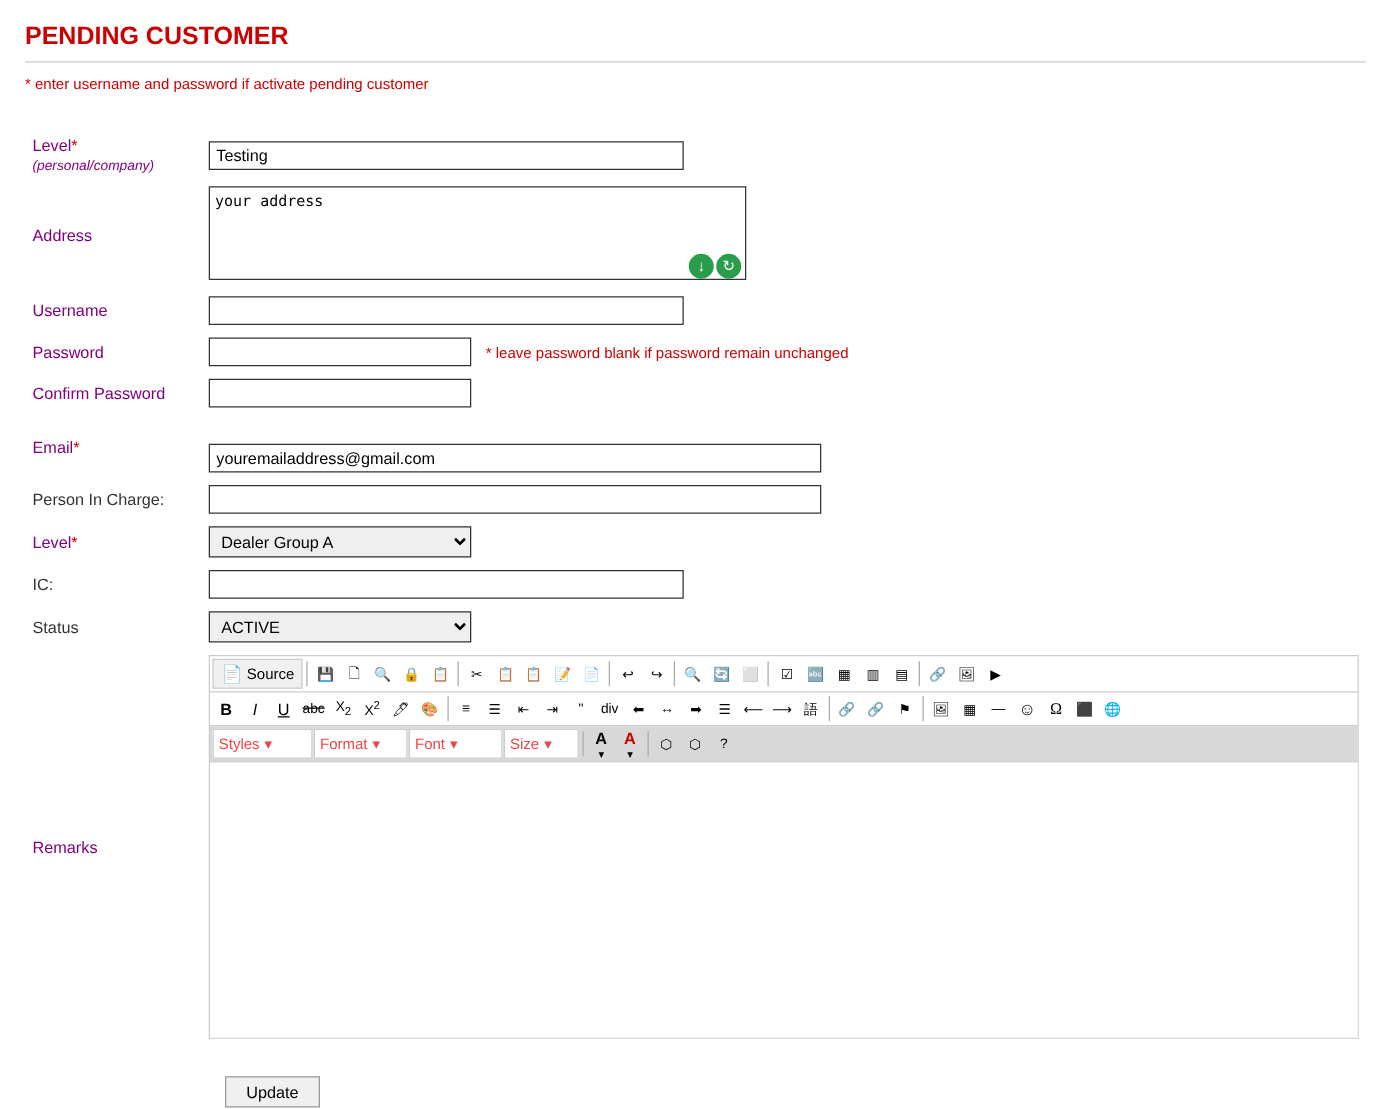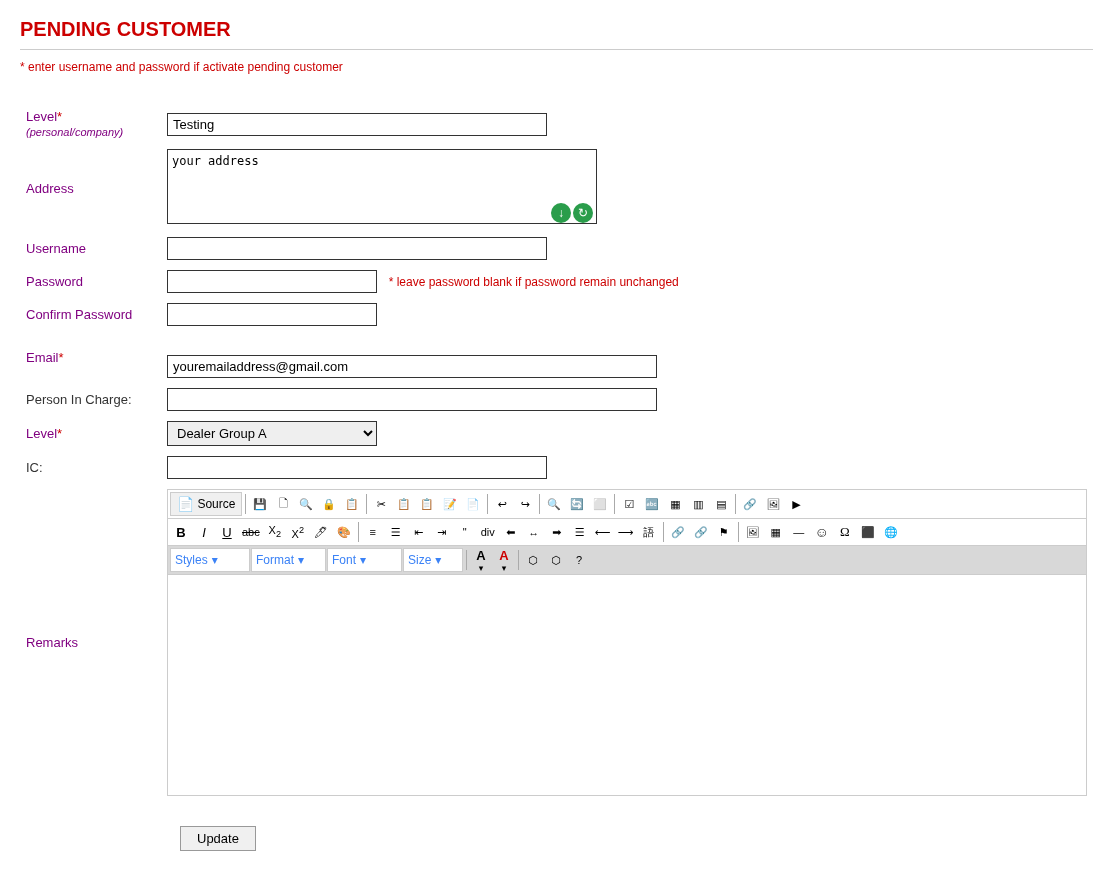--- a/index.html
+++ b/index.html
@@ -56,21 +56,21 @@
     
     .tb-separator { width: 1px; height: 20px; background: #aaa; margin: 0 2px; }
     
     .tb-source-btn { 
       display: inline-flex; align-items: center; gap: 3px;
       border: 1px solid #ccc; background: #f0f0f0; padding: 2px 6px;
       cursor: pointer; font-size: 12px; height: 24px;
     }
     .tb-dropdown { 
       border: 1px solid #ccc; background: white; padding: 2px 4px;
-      font-size: 12px; height: 24px; cursor: pointer; color: #3b82f6;
+      font-size: 12px; height: 24px; cursor: pointer; color: #ef4444;
       display: inline-flex; align-items: center; gap: 4px;
     }
     .styles-dd { width: 80px; }
     .format-dd { width: 75px; }
     .font-dd { width: 75px; }
     .size-dd { width: 60px; }
     
     .editor-body { background: white; min-height: 220px; width: 100%; }
     
     .update-btn { 
@@ -169,20 +169,31 @@
         <option>Retail</option>
       </select>
     </td>
   </tr>
   <tr>
     <td class="label-cell black">
       <span>IC:</span>
     </td>
     <td>
       <input type="text" class="ic-input" style="">
+    </td>
+  </tr>
+  <tr>
+    <td class="label-cell black">
+      <span>Status</span>
+    </td>
+    <td>
+      <select class="status-select">
+        <option>ACTIVE</option>
+        <option>INACTIVE</option>
+      </select>
     </td>
   </tr>
   <tr>
     <td class="remarks-label-cell label-cell">
       <span>Remarks</span>
     </td>
     <td style="vertical-align: top; padding-top: 5px;">
       <div class="editor-container">
 
         <div class="toolbar-row">

